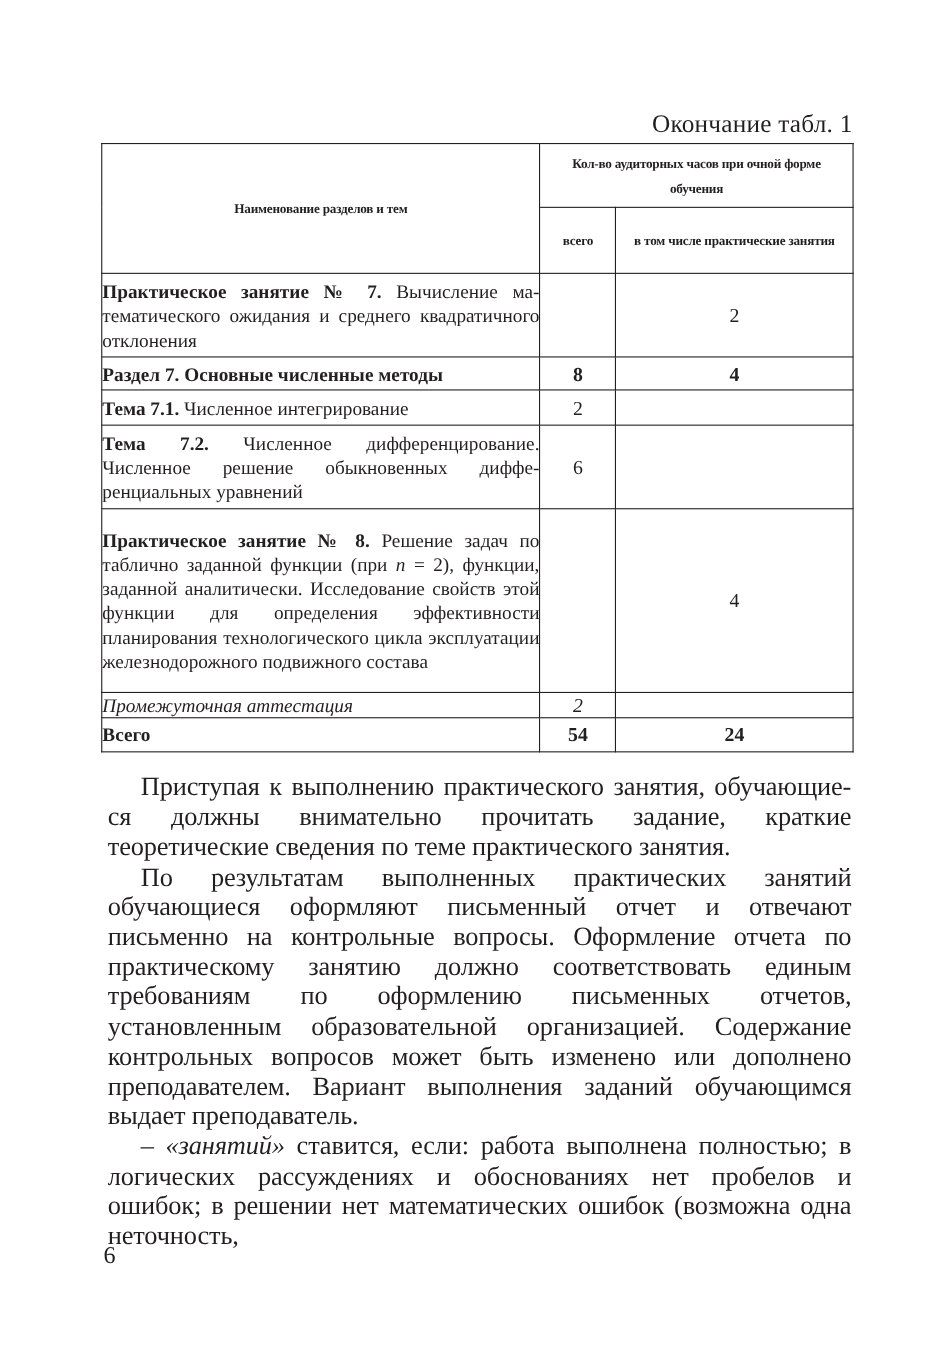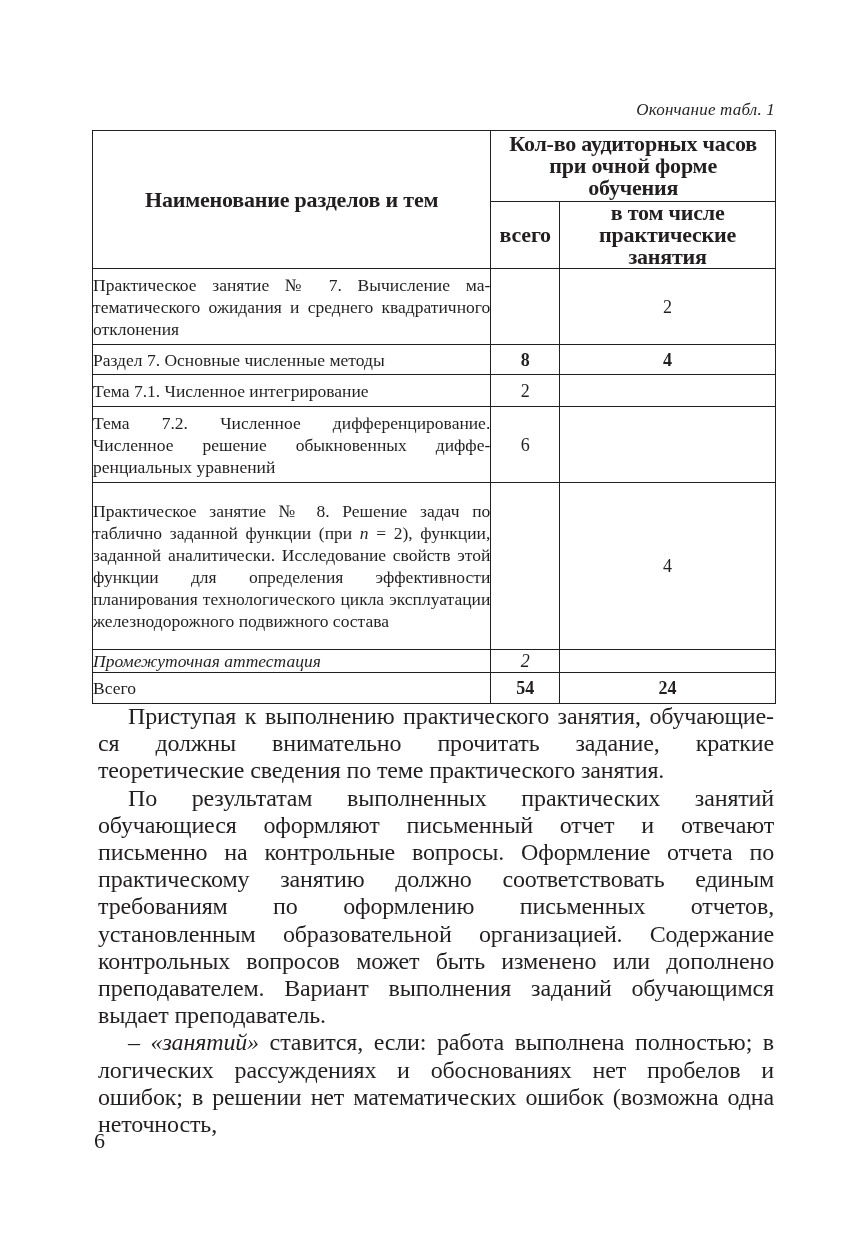--- a/index.html
+++ b/index.html
@@ -12,56 +12,55 @@
       height: 1241px;
       position: relative;
       overflow: hidden;
       font-family: "Liberation Serif", serif;
       color: #231f20;
     }
     .caption {
       position: absolute;
       right: 82px;
       top: 100px;
-      font-style: italic;
-      font-size: 17px;
+      font-size: 23px;
       letter-spacing: 0.2px;
       margin-left: 40px;
     }
     table.main {
       position: absolute;
       left: 92px;
       top: 130px;
       width: 684px;
       border-collapse: collapse;
       font-size: 17.5px;
       line-height: 22px;
     }
     table.main td, table.main th {
       border: 1.4px solid #231f20;
       padding: 0;
       vertical-align: middle;
     }
     th {
       font-weight: bold;
       text-align: center;
-      font-size: 22px;
+      font-size: 12px;
       line-height: 22px;
       letter-spacing: -0.2px;
     }
     td.name {
       text-align: justify;
       padding: 4px 8px 3px 9px;
       hyphens: manual;
     }
     td.num {
       text-align: center;
       font-size: 18px;
     }
-    .b { font-weight: normal; }
+    .b { font-weight: bold; }
     .i { font-style: italic; }
     .bold-num { font-weight: bold; }
 
     .text {
       position: absolute;
       left: 98px;
       top: 703px;
       width: 676px;
       font-size: 24px;
       line-height: 27.2px;

